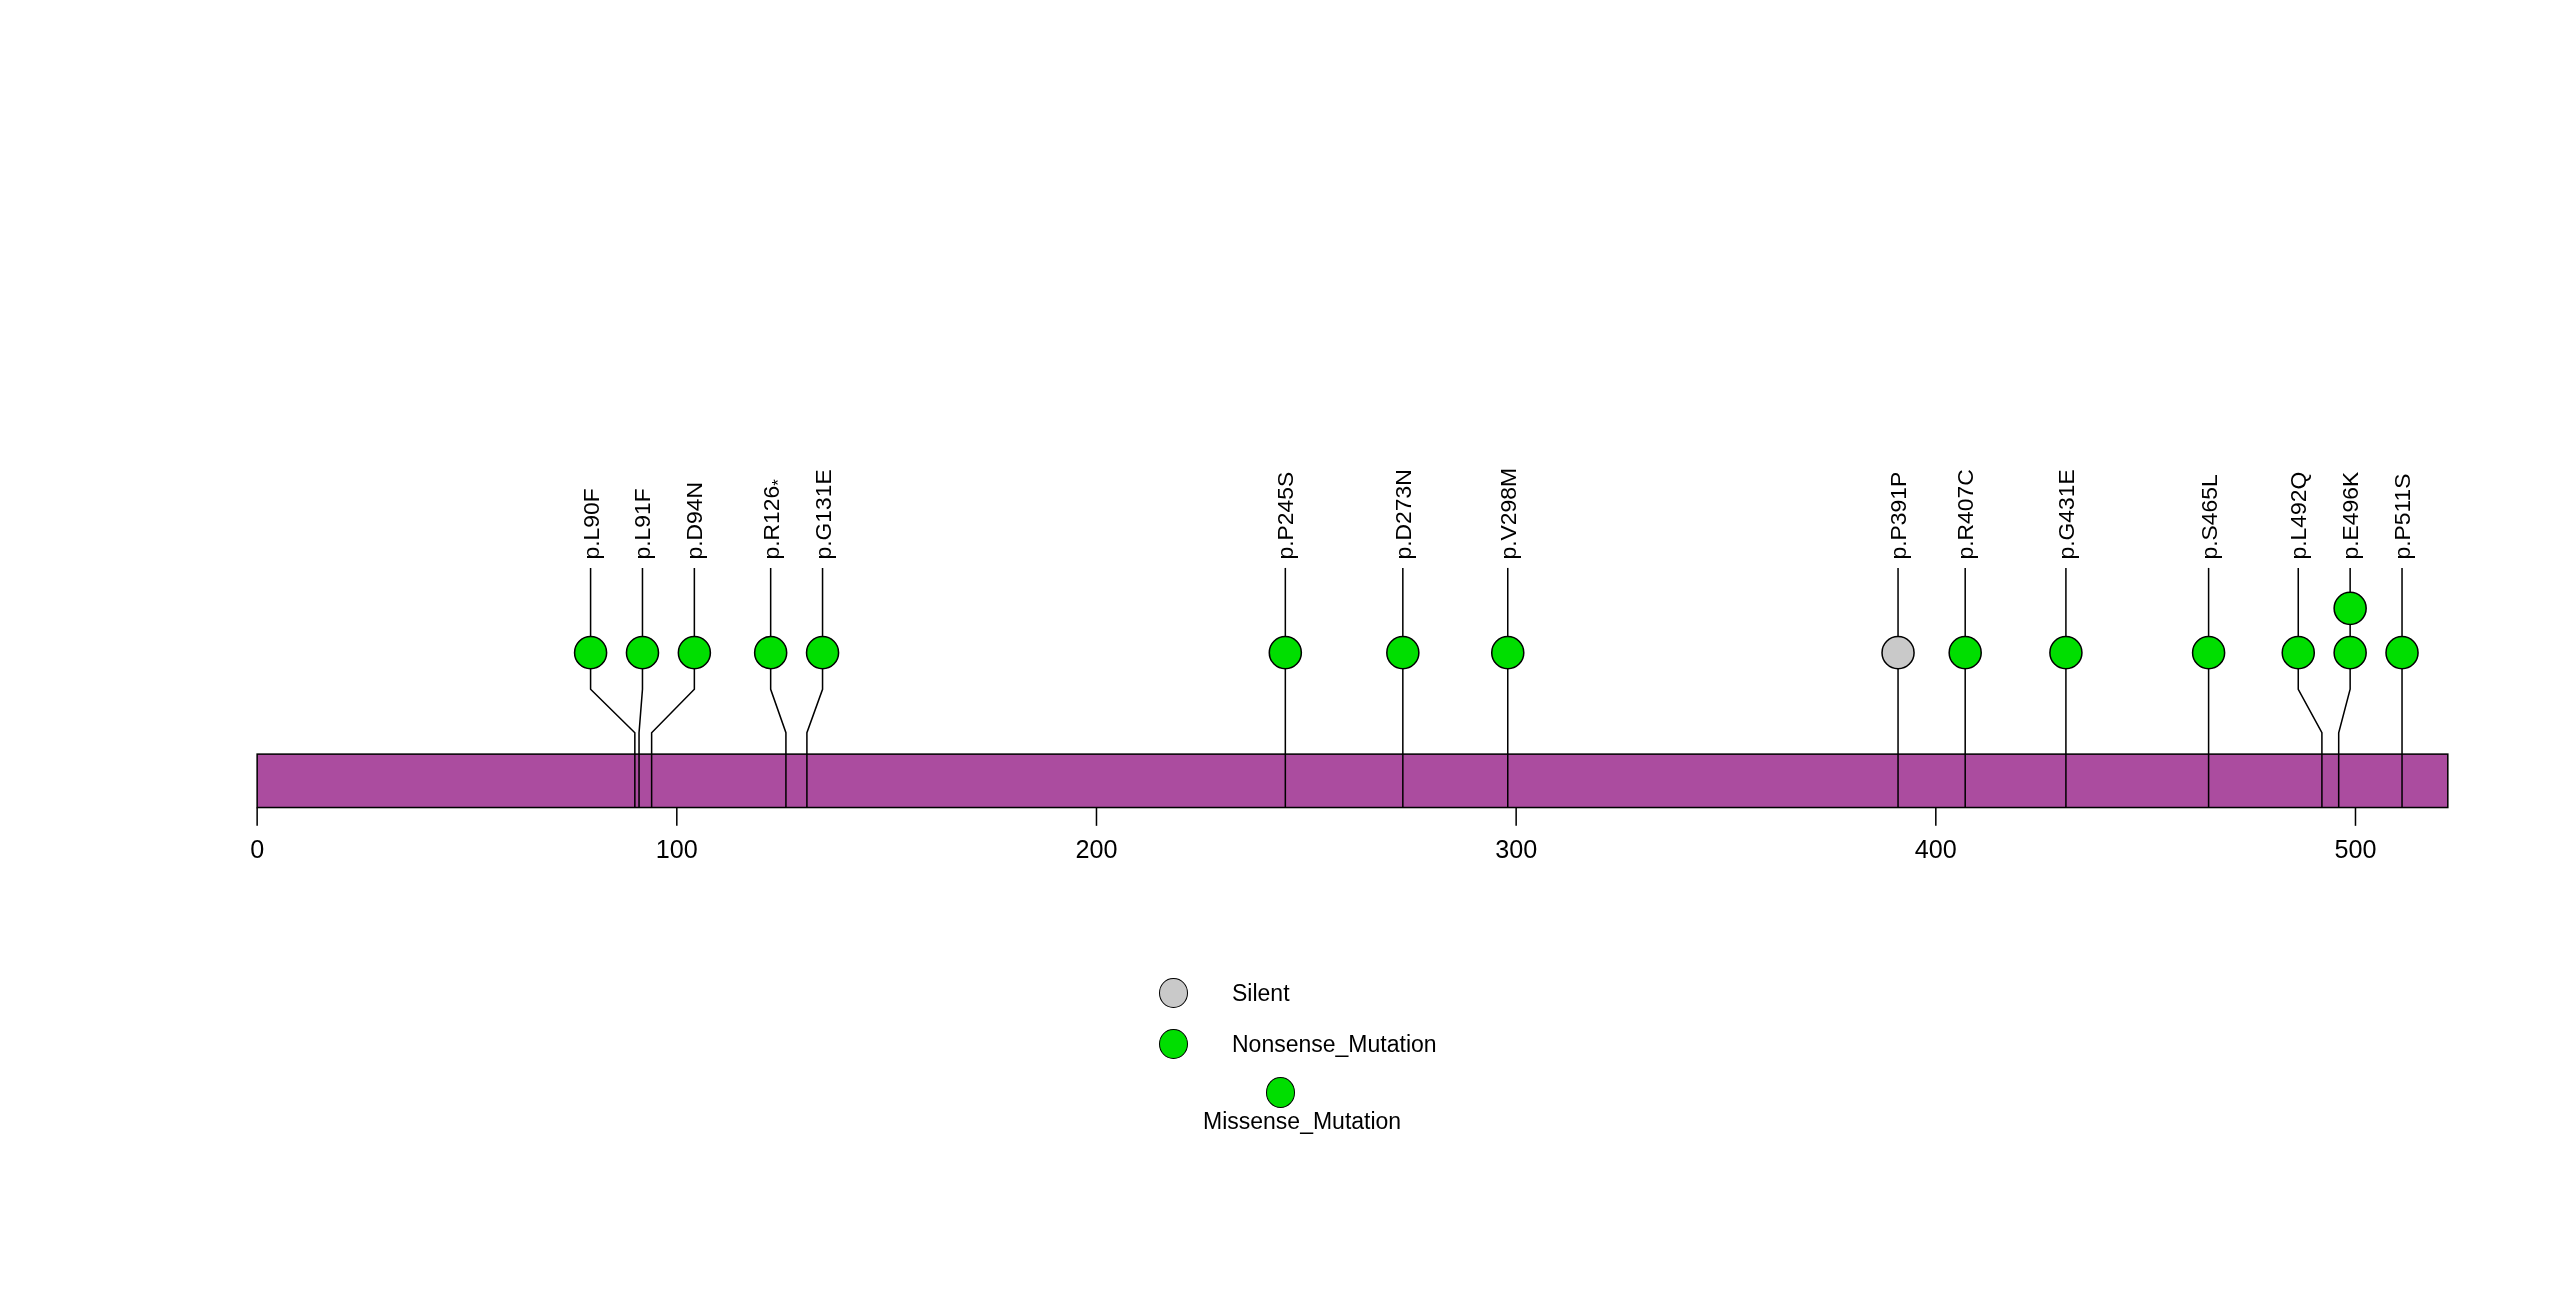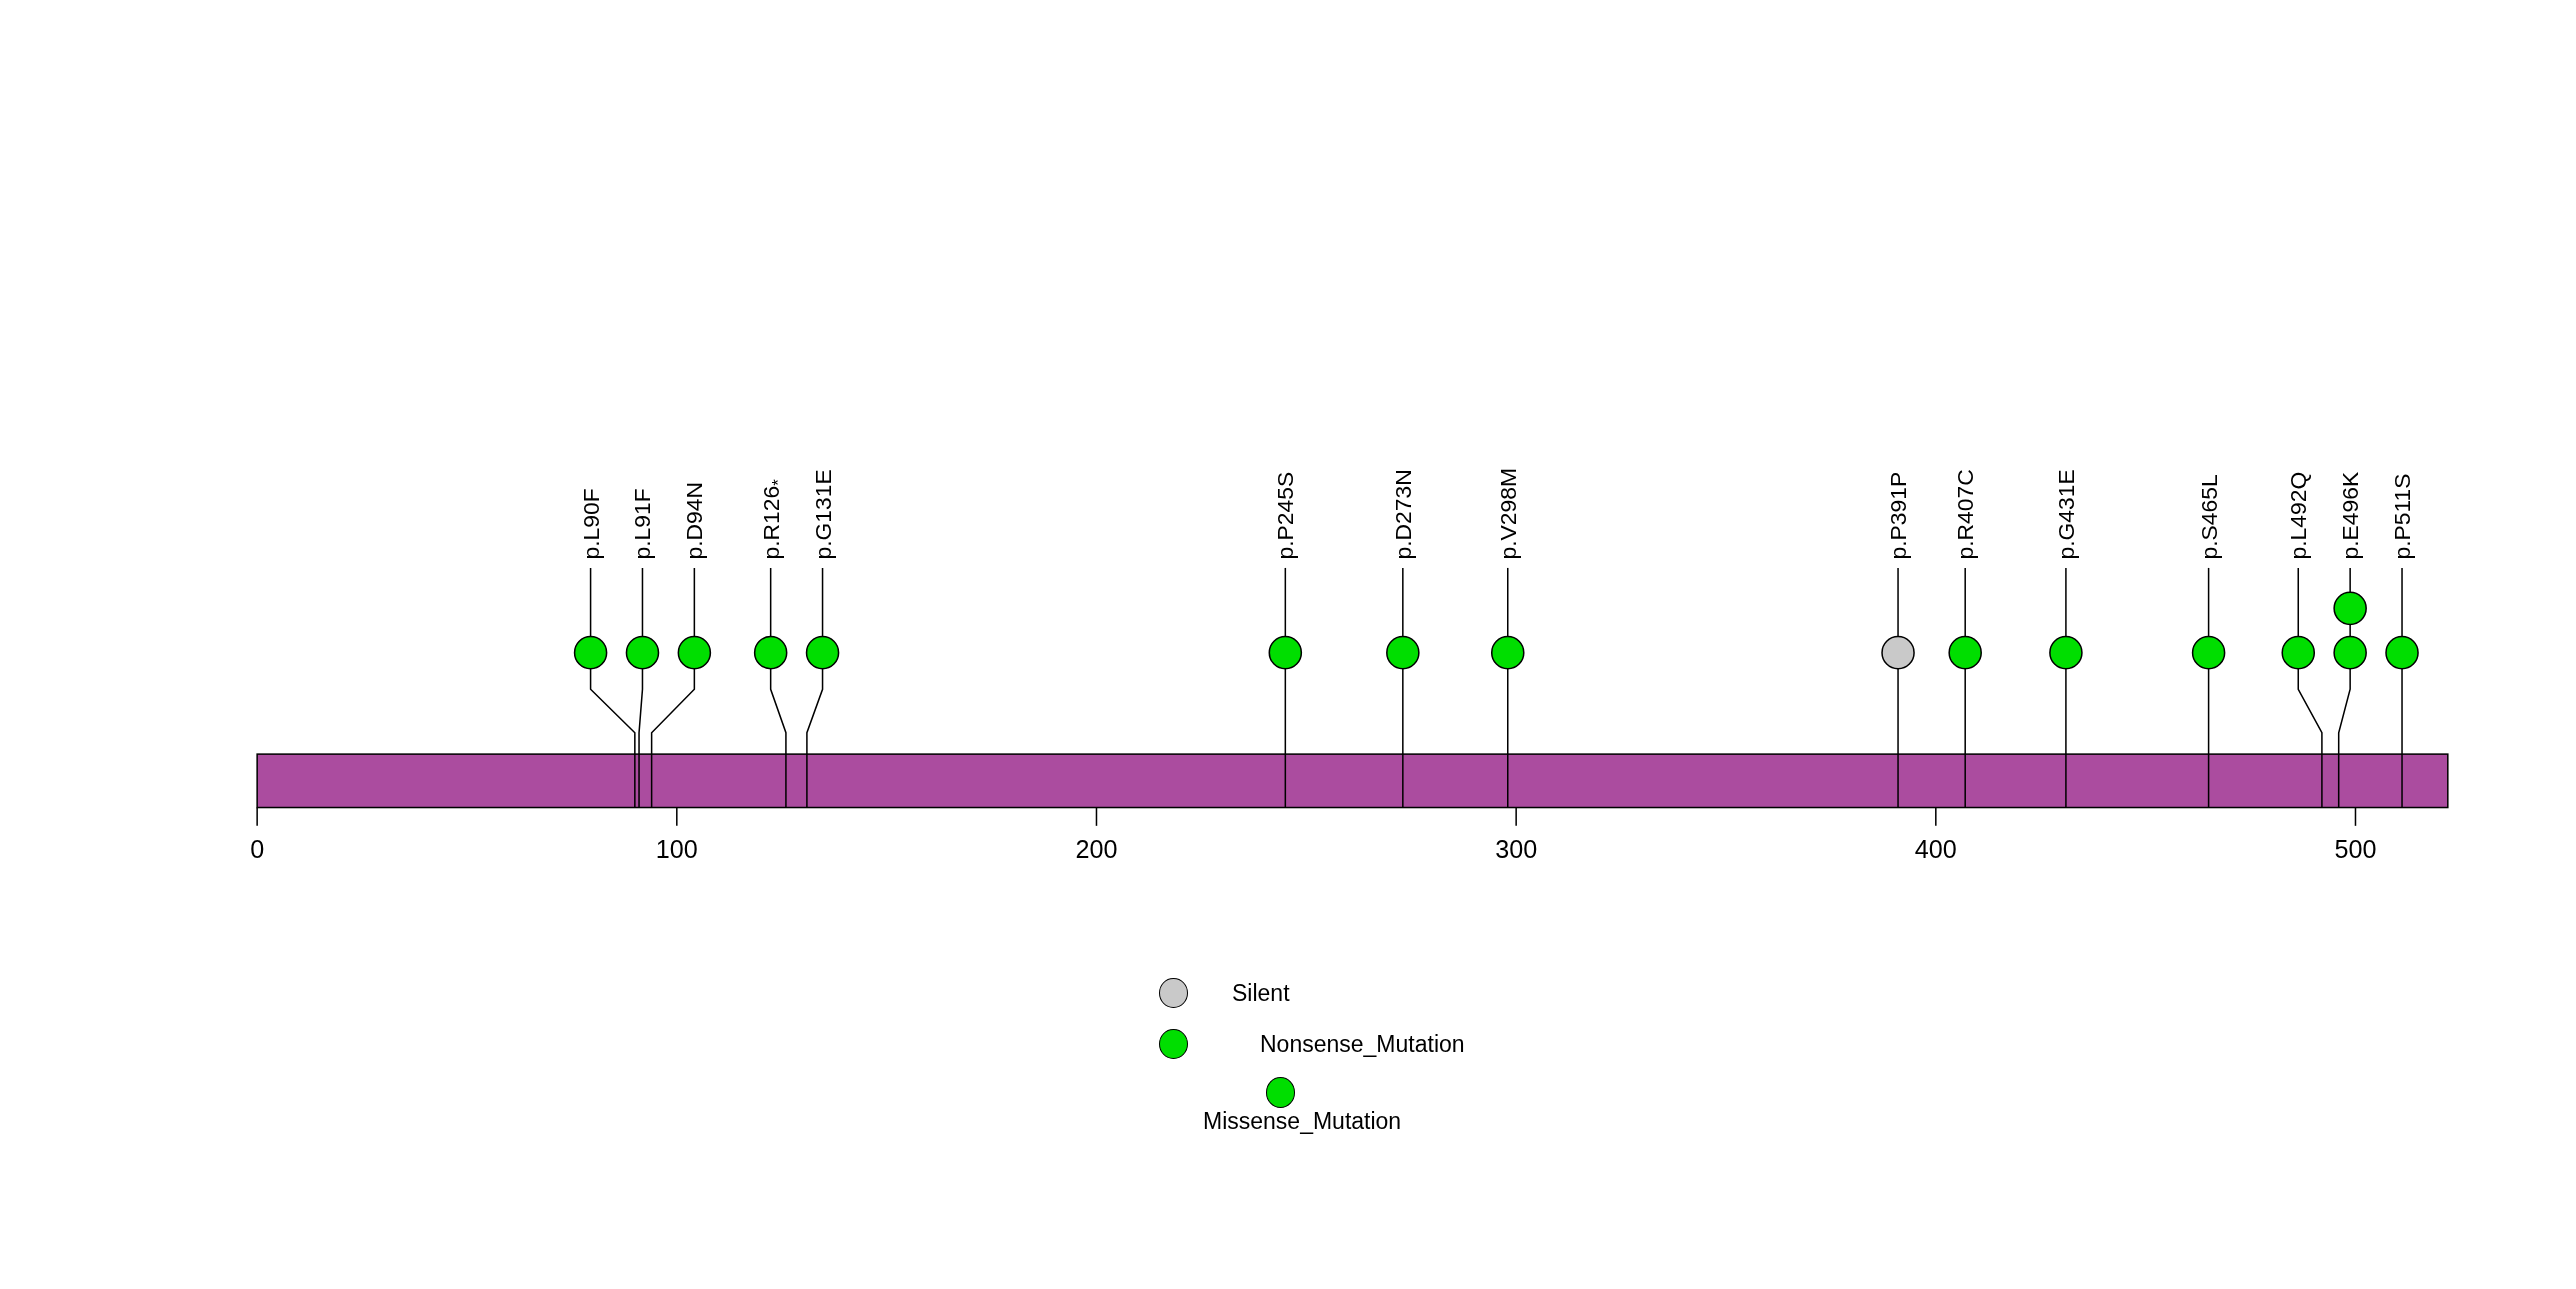--- a/index.html
+++ b/index.html
@@ -108,21 +108,21 @@
       <text transform="translate(3012,733) rotate(-90)" text-anchor="start" dominant-baseline="central" font-size="30">p.L492Q</text>
       <text transform="translate(3080,733) rotate(-90)" text-anchor="start" dominant-baseline="central" font-size="30">p.E496K</text>
       <text transform="translate(3148,733) rotate(-90)" text-anchor="start" dominant-baseline="central" font-size="30">p.P511S</text>
     </svg>
 
   <div class="legend">
     <div class="legend-item" style="top:961px;">
       <span class="legend-swatch" style="background: rgb(201, 201, 201);"></span>
       <span class="legend-label">Silent</span>
     </div>
-    <div class="legend-item" style="top:1012px;gap:28px;">
+    <div class="legend-item" style="top:1012px;">
       <span class="legend-swatch" style="background: rgb(0, 222, 0);"></span>
       <span class="legend-label">Nonsense_Mutation</span>
     </div>
     <div class="legend-item" style="top:1061px;flex-direction:column;">
       <span class="legend-swatch" style="background: rgb(0, 222, 0);"></span>
       <span class="legend-label">Missense_Mutation</span>
     </div>
   </div>
 
 </div>

